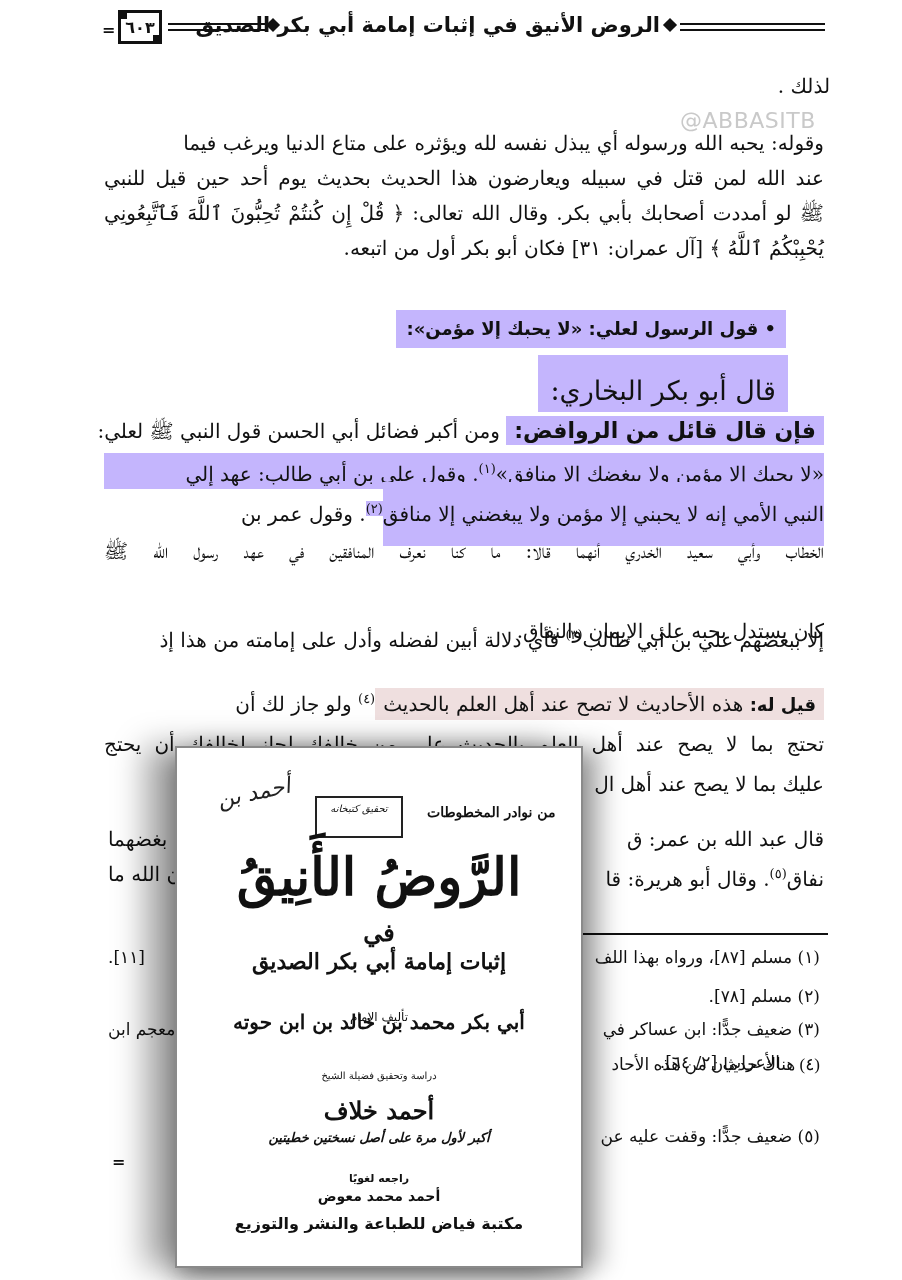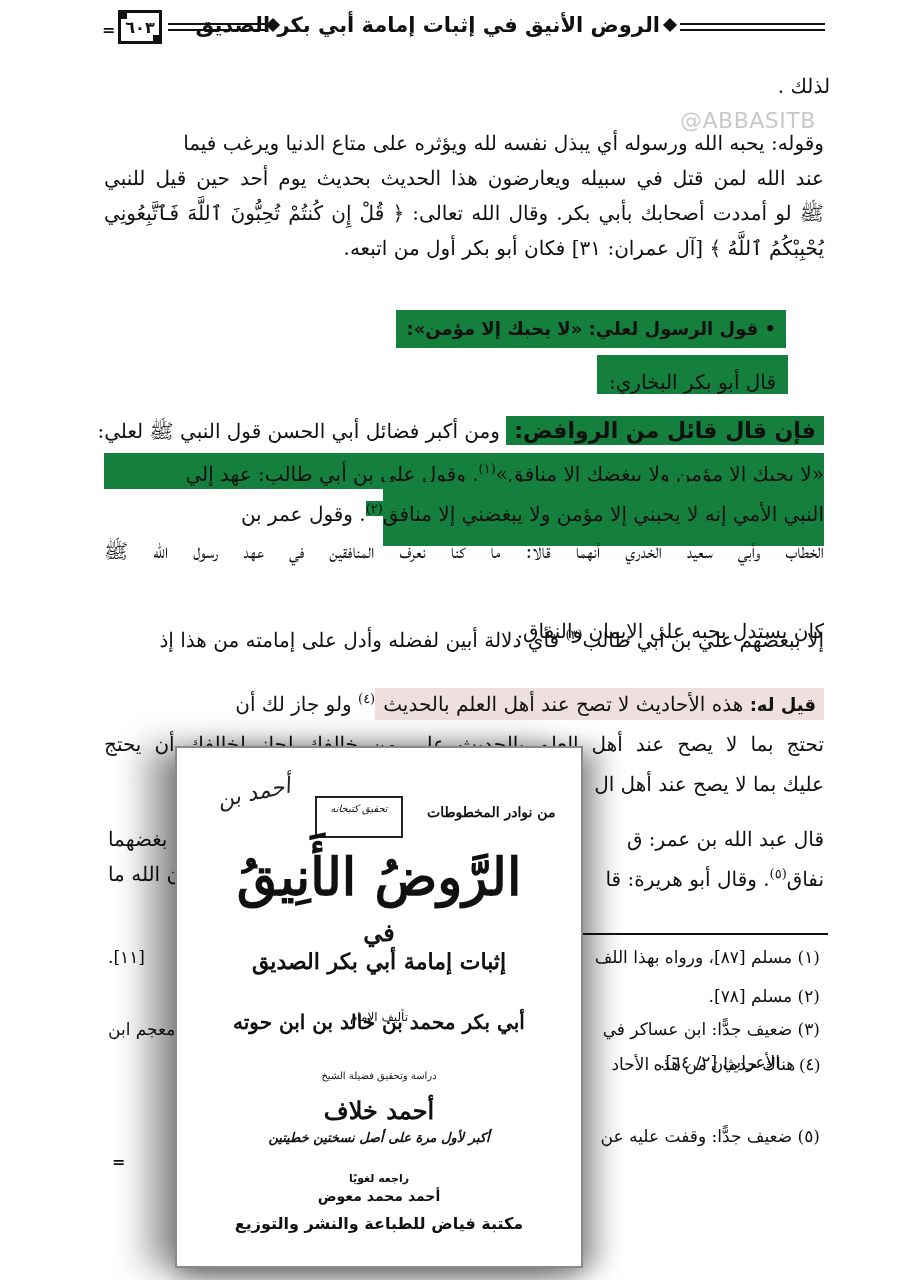--- a/index.html
+++ b/index.html
@@ -38,21 +38,21 @@
     color: #c9c9c9; letter-spacing: 0.5px;
   }
 
   
   .line {
     position: absolute; direction: rtl; white-space: nowrap;
     font-family: "DejaVu Serif", serif; font-size: 20px; line-height: 32px;
   }
   .just { text-align: justify; text-align-last: justify; }
   .bold { font-family: "DejaVu Sans", sans-serif; font-weight: bold; }
-  .hl-beige { background: #15803d; }
+  .hl-beige { background: #c4b5fd; }
   .hl-pink { background: #efdfdf; }
   sup { font-size: 13px; }
 
   
   .cover {
     position: absolute; left: 175px; top: 746px; width: 408px; height: 522px;
     background: #fff; border: 2px solid #8a8a8a; box-sizing: border-box;
     box-shadow: -30px 0 30px rgba(0,0,0,0.35), 0 12px 22px rgba(0,0,0,0.35), 20px 0 22px rgba(0,0,0,0.25);
   }
   .cover .c { position: absolute; left: 0; right: 0; text-align: center; direction: rtl; }
@@ -100,21 +100,21 @@
   <div class="watermark">@ABBASITB</div>
 
   <div class="line" style="right:72px;top:70px;">لذلك .</div>
 
   <div class="line" style="right:78px;top:127px;width:680px;">وقوله: يحبه الله ورسوله أي يبذل نفسه لله ويؤثره على متاع الدنيا ويرغب فيما</div>
   <div class="line just" style="right:78px;top:162px;width:720px;">عند الله لمن قتل في سبيله ويعارضون هذا الحديث بحديث يوم أحد حين قيل للنبي</div>
   <div class="line just" style="right:78px;top:197px;width:720px;">ﷺ لو أمددت أصحابك بأبي بكر. وقال الله تعالى: ﴿ قُلْ إِن كُنتُمْ تُحِبُّونَ ٱللَّهَ فَٱتَّبِعُونِي</div>
   <div class="line" style="right:78px;top:232px;">يُحْبِبْكُمُ ٱللَّهُ ﴾ [آل عمران: ٣١] فكان أبو بكر أول من اتبعه.</div>
 
   <div class="line bold hl-beige" style="right:116px;top:310px;height:38px;line-height:38px;padding:0 10px;font-size:18px;">• قول الرسول لعلي: «لا يحبك إلا مؤمن»:</div>
-  <div class="line hl-beige" style="right:114px;top:355px;height:25px;line-height:40px;padding:7px 12px;font-size:20px;">قال أبو بكر البخاري:</div>
+  <div class="line hl-beige" style="right:114px;top:355px;height:25px;line-height:40px;padding:16px 12px;font-size:27px;">قال أبو بكر البخاري:</div>
 
   <div class="line" style="right:78px;top:415px;width:720px;">
     <span class="bold hl-beige" style="padding:2px 8px;font-size:22px;">فإن قال قائل من الروافض:</span><span> ومن أكبر فضائل أبي الحسن قول النبي ﷺ لعلي:</span>
   </div>
   <div class="line hl-beige" style="right:78px;top:453px;width:720px;height:36px;">
     <span>«لا يحبك إلا مؤمن ولا يبغضك إلا منافق»</span><sup>(١)</sup><span>. وقول علي بن أبي طالب: عهد إلي</span>
   </div>
   <div class="line" style="right:78px;top:493px;width:720px;">
     <span class="hl-beige" style="padding:20px 0;">النبي الأمي إنه لا يحبني إلا مؤمن ولا يبغضني إلا منافق</span><sup class="hl-beige">(٢)</sup><span>. وقول عمر بن</span>
   </div>

